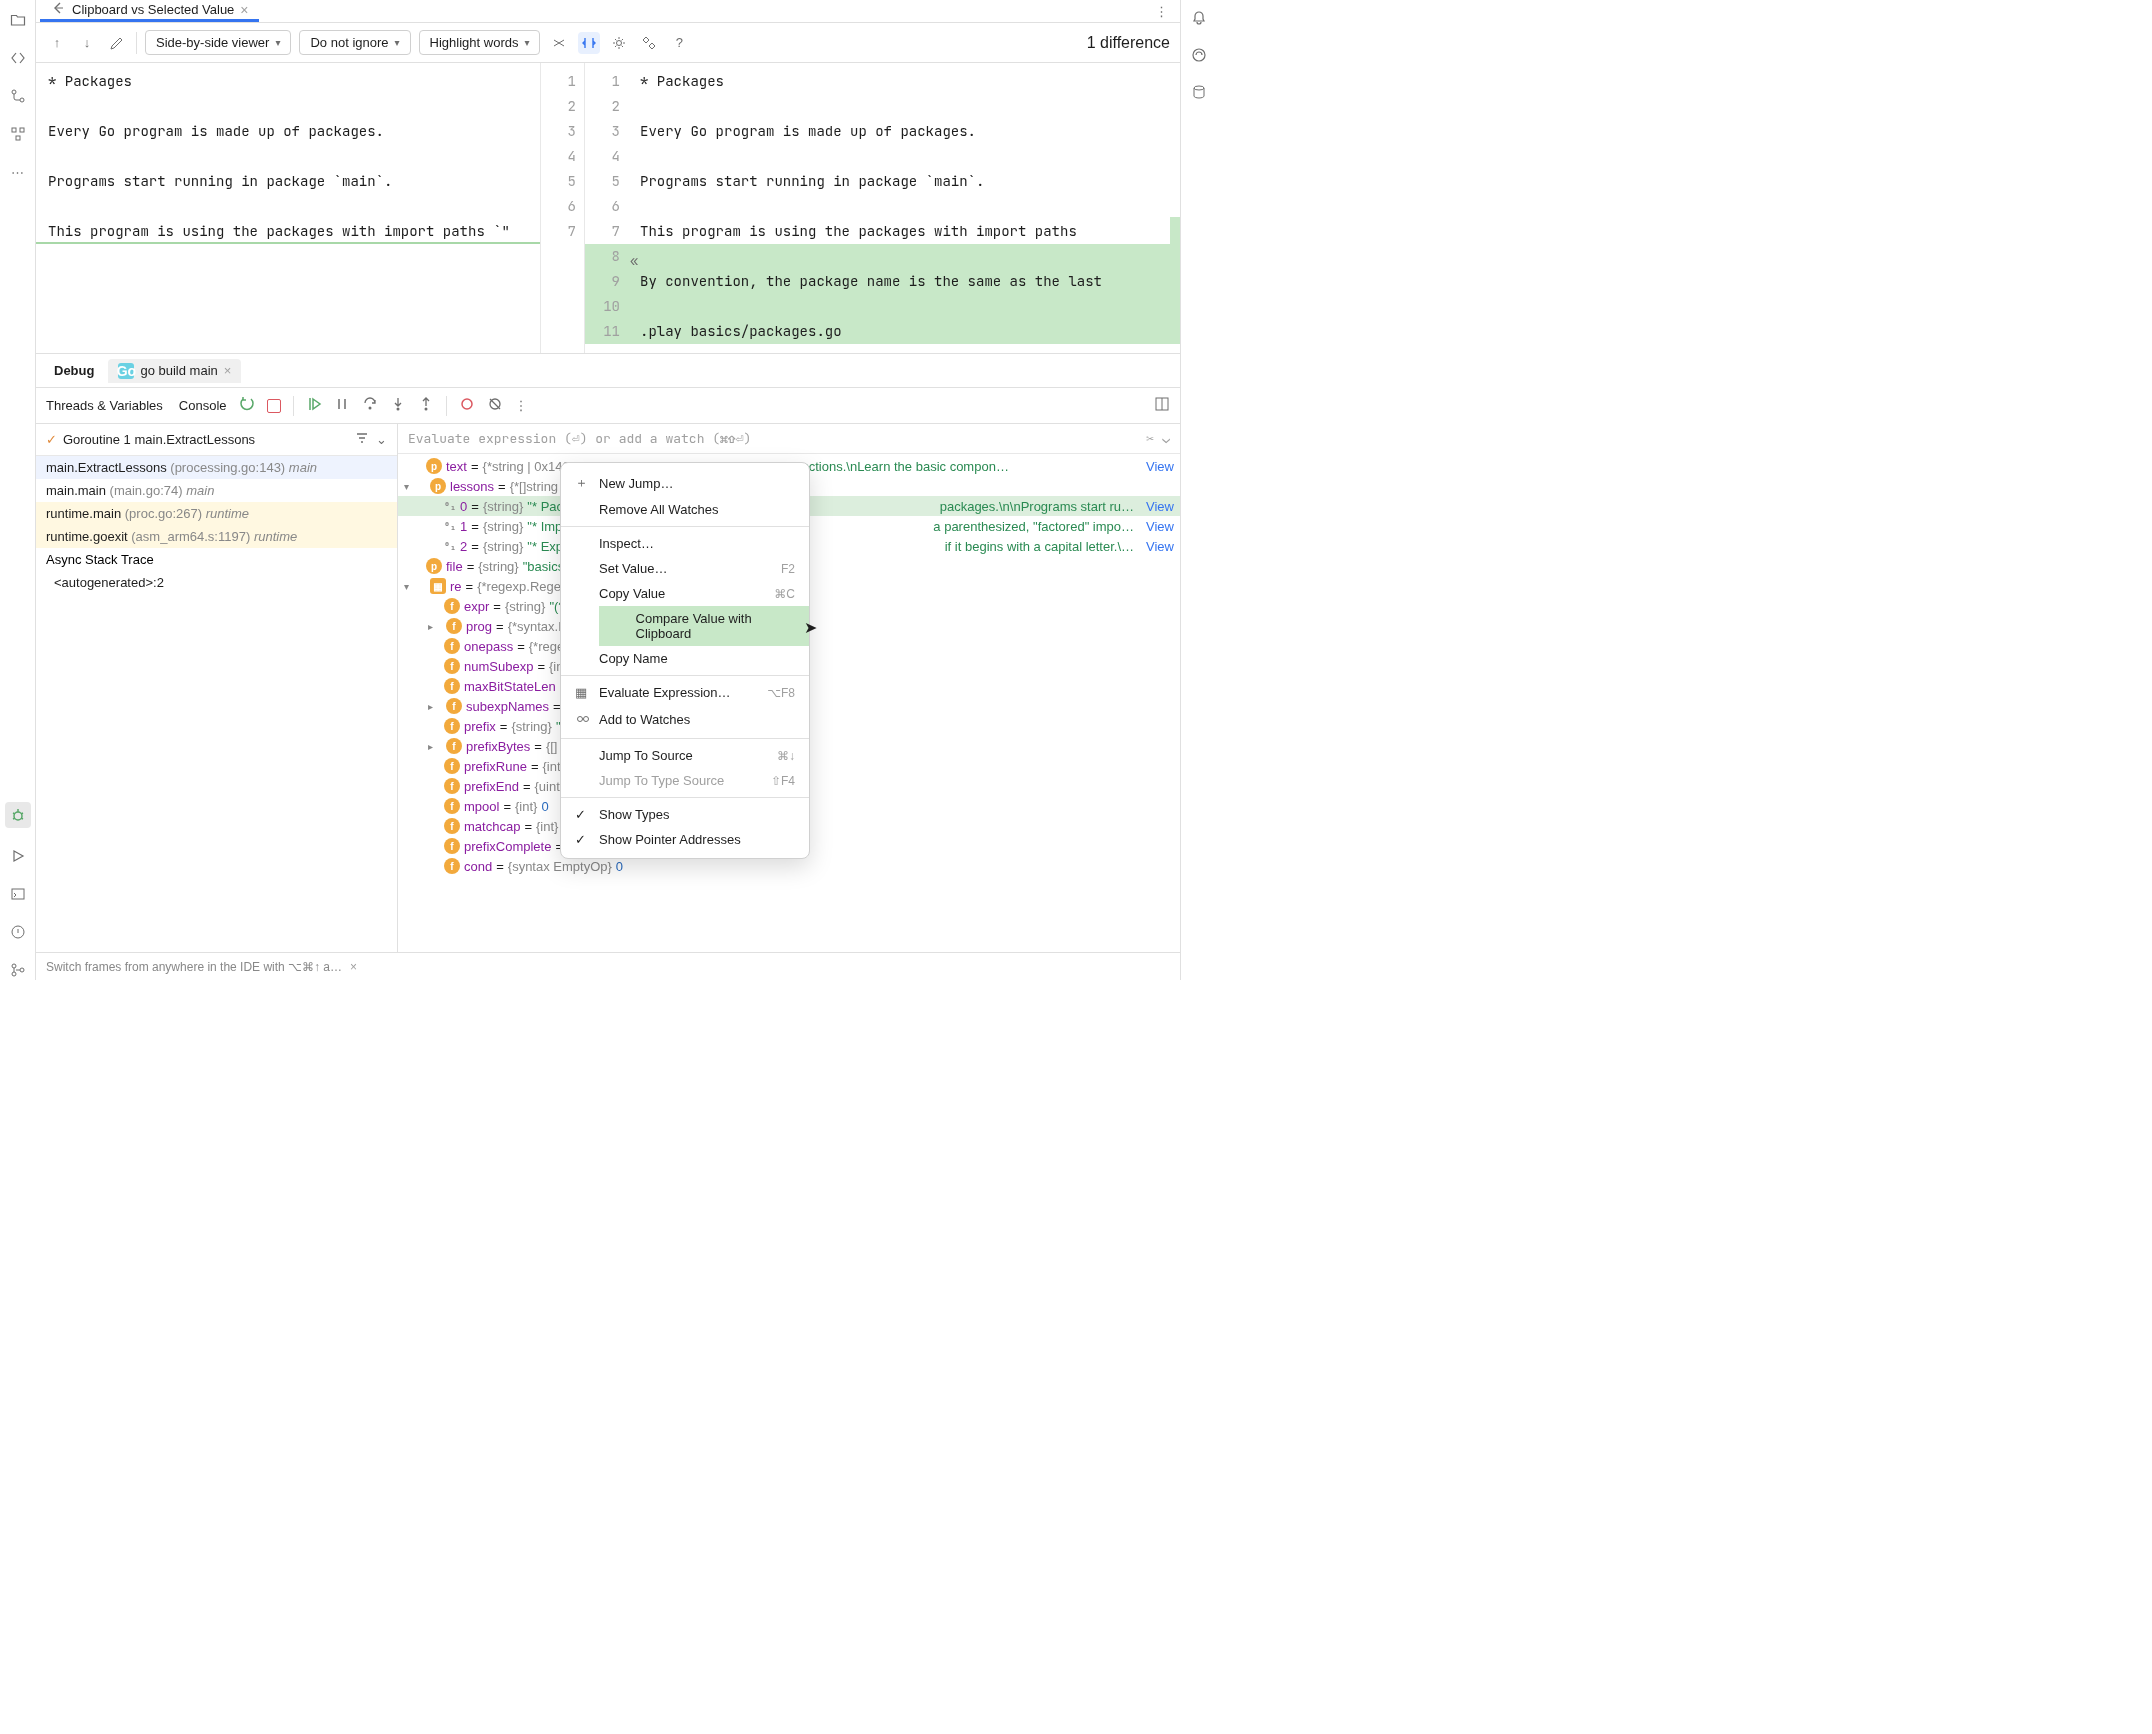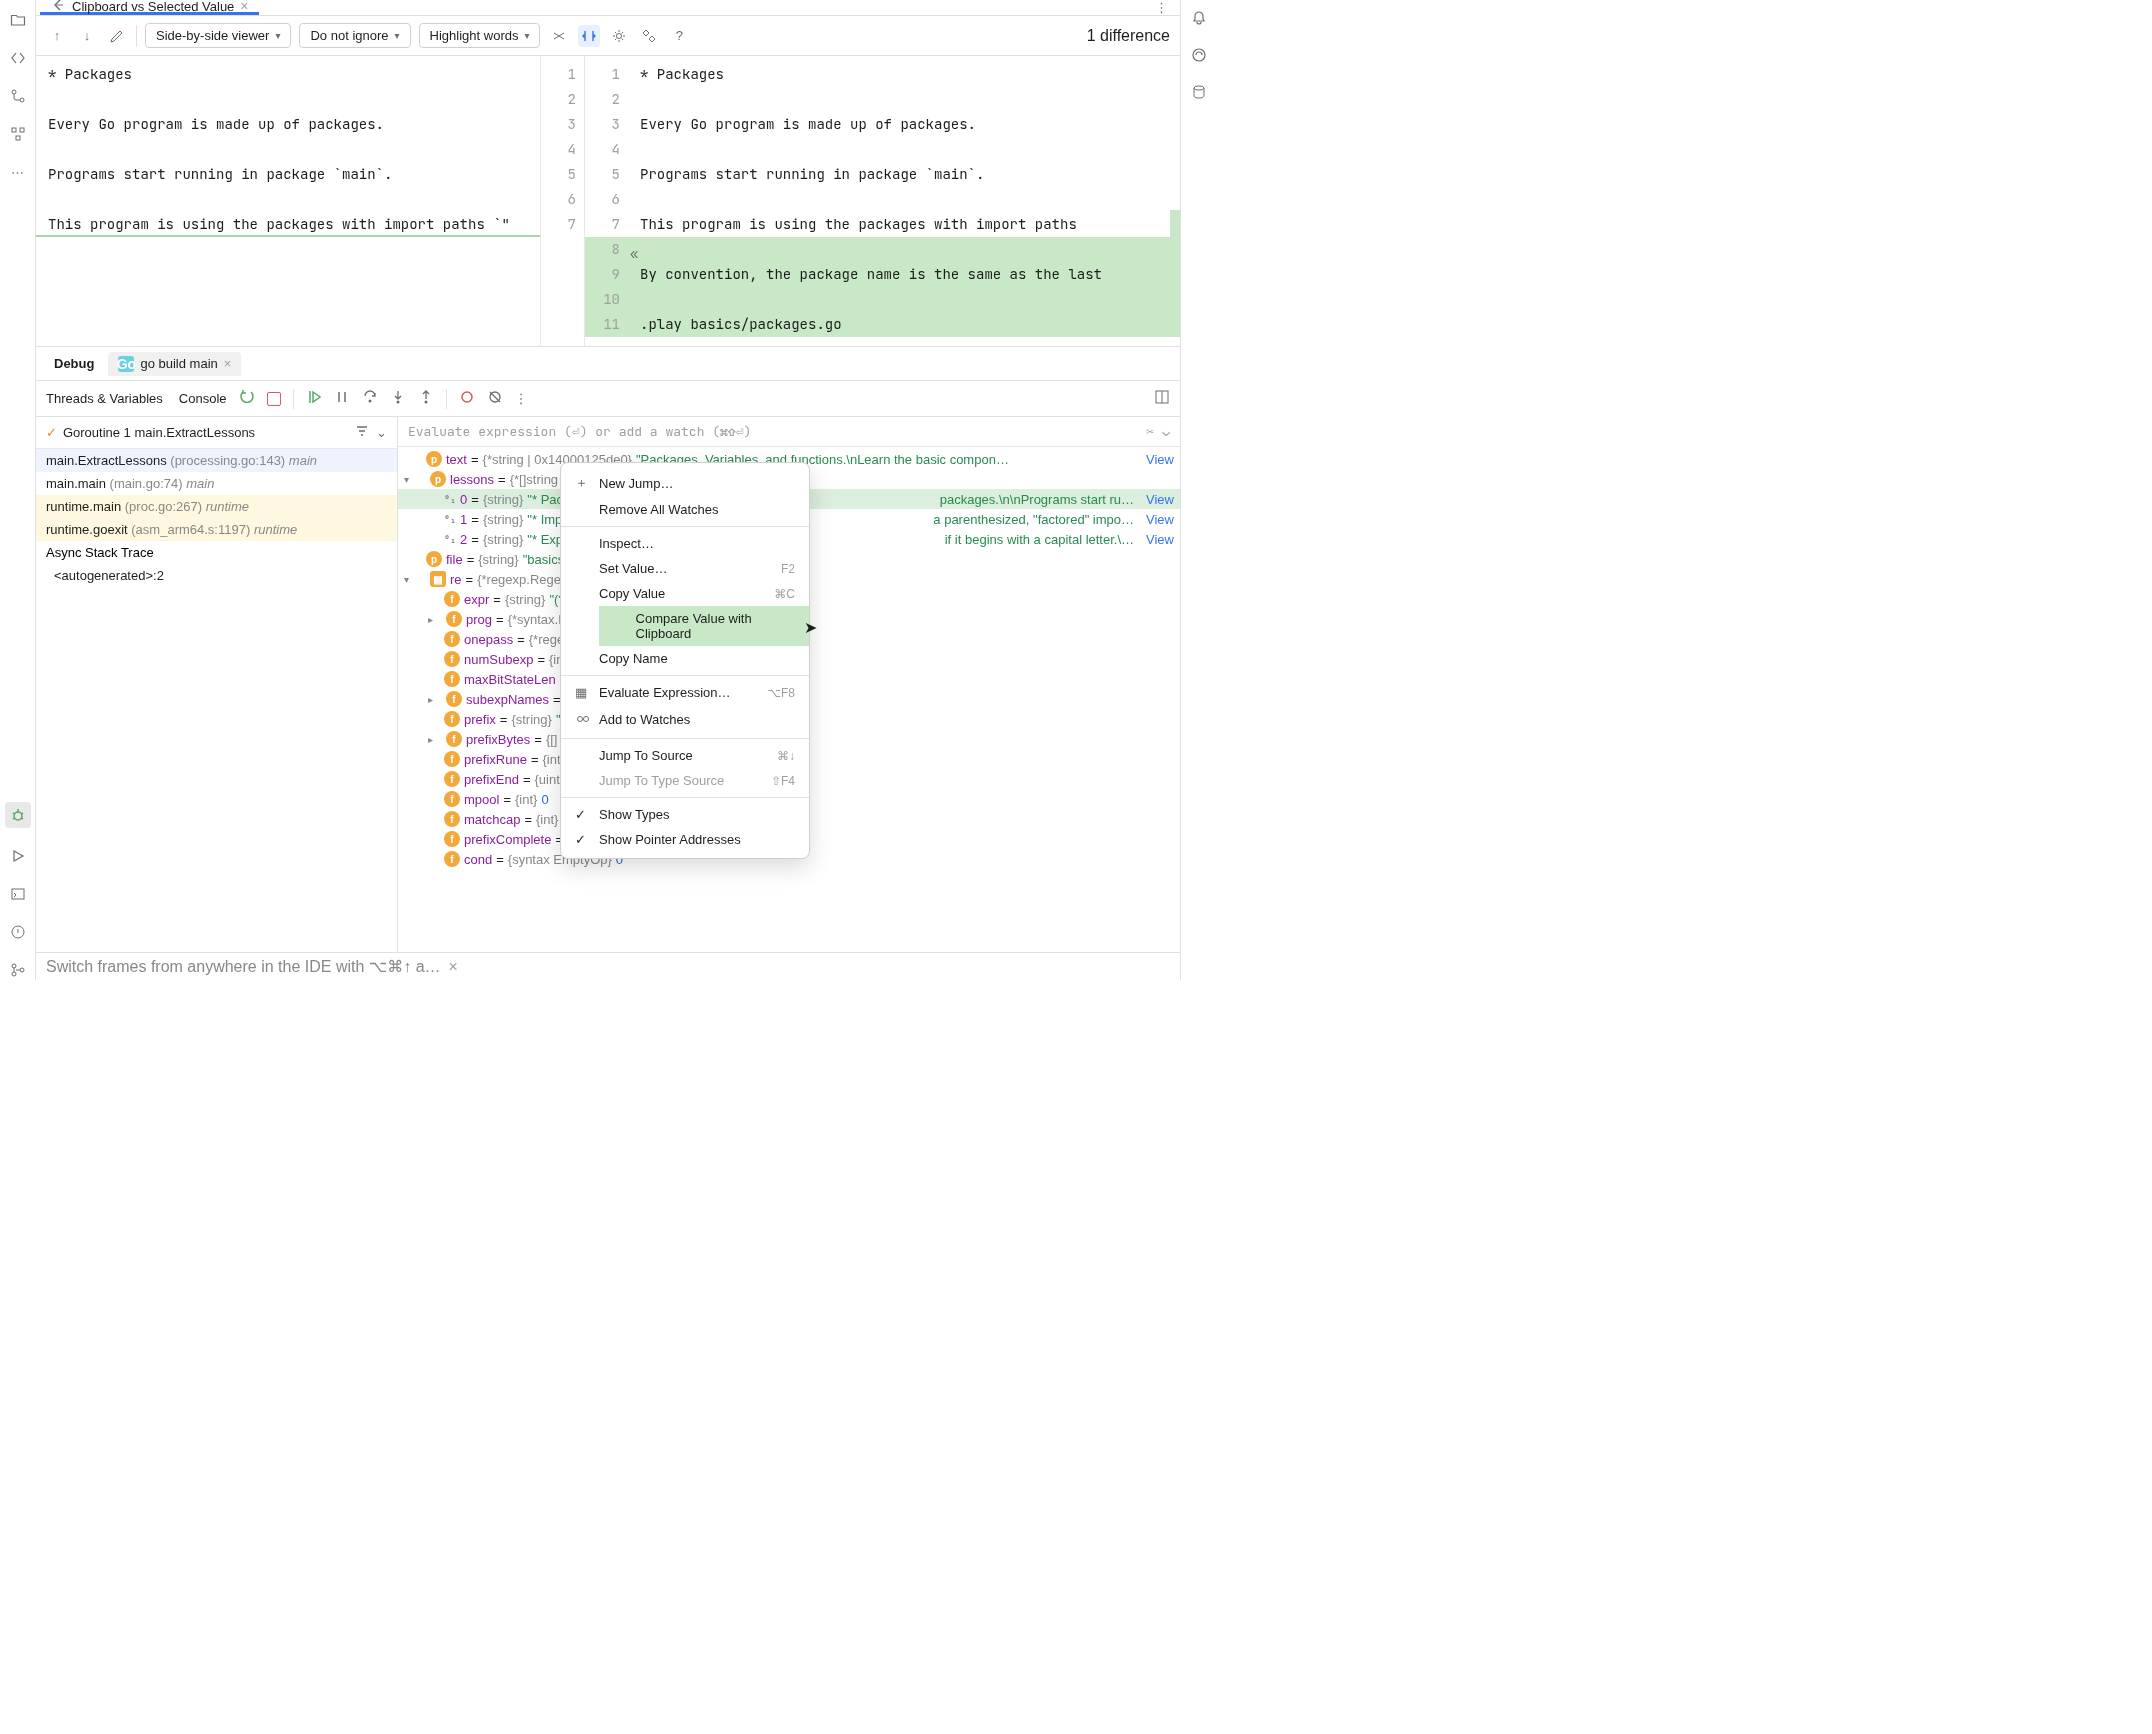--- a/index.html
+++ b/index.html
@@ -9,21 +9,21 @@
 .app { display: flex; height: 100%; }
 .leftbar { width: 36px; background: #fff; border-right: 1px solid #e0e0e0; display: flex; flex-direction: column; align-items: center; padding-top: 10px; gap: 18px; }
 .leftbar .ic { width: 20px; height: 20px; display: flex; align-items: center; justify-content: center; color: #6e6e6e; }
 .leftbar .ic.active { background: #e8e8e8; border-radius: 4px; padding: 4px; width: 26px; height: 26px; }
 .leftbar .spacer { flex: 1; }
 
 .rightbar { width: 36px; background: #fff; border-left: 1px solid #e0e0e0; display: flex; flex-direction: column; align-items: center; padding-top: 10px; gap: 18px; }
 
 .main { flex: 1; display: flex; flex-direction: column; }
 
-.tabbar { height: 16px; display: flex; align-items: center; border-bottom: 1px solid #e0e0e0; padding: 0 4px; justify-content: flex-end; }
+.tabbar { height: 23px; display: flex; align-items: center; border-bottom: 1px solid #e0e0e0; padding: 0 4px; justify-content: flex-end; }
 .tab { display: flex; align-items: center; gap: 6px; padding: 0 10px; height: 100%; border-bottom: 3px solid #3574f0; }
 .tab .ic { color: #6e6e6e; }
 .tab .close { color: #a0a0a0; font-size: 14px; }
 .tabbar .grow { flex: 1; }
 .tabbar .menu-dots { padding: 0 8px; color: #6e6e6e; }
 
 .toolbar { height: 40px; display: flex; align-items: center; padding: 0 10px; gap: 8px; border-bottom: 1px solid #e0e0e0; }
 .toolbar .nav-arrows { display: flex; gap: 8px; color: #a0a0a0; }
 .toolbar .sep { width: 1px; height: 22px; background: #e0e0e0; }
 .toolbar .dropdown { display: flex; align-items: center; gap: 6px; border: 1px solid #d0d0d0; border-radius: 4px; padding: 4px 10px; font-size: 13px; cursor: pointer; }
@@ -106,21 +106,21 @@
 .menu-item { padding: 5px 14px; display: flex; align-items: center; gap: 8px; font-size: 13px; cursor: pointer; }
 .menu-item.disabled { color: #a0a0a0; }
 .menu-item.highlight { background: #c8e8c8; margin-left: 38px; }
 .menu-item .ic { width: 16px; color: #6e6e6e; }
 .menu-item .grow { flex: 1; }
 .menu-item .shortcut { color: #a0a0a0; font-size: 12px; }
 .menu-item .check { color: #1e1e1e; width: 16px; }
 .menu-sep { height: 1px; background: #e0e0e0; margin: 4px 0; }
 .cursor { position: absolute; left: 804px; top: 618px; font-size: 16px; z-index: 101; }
 
-.statusbar { height: 28px; border-top: 1px solid #e0e0e0; display: flex; align-items: center; padding: 0 10px; font-size: 16px; color: #888; }
+.statusbar { height: 28px; border-top: 1px solid #e0e0e0; display: flex; align-items: center; padding: 0 10px; font-size: 12px; color: #888; }
 .statusbar .close { margin-left: 8px; color: #a0a0a0; }
 
 svg { width: 16px; height: 16px; }
 </style>
 </head>
 <body>
 
 <div class="app">
   <div class="leftbar">
     <div class="ic">

